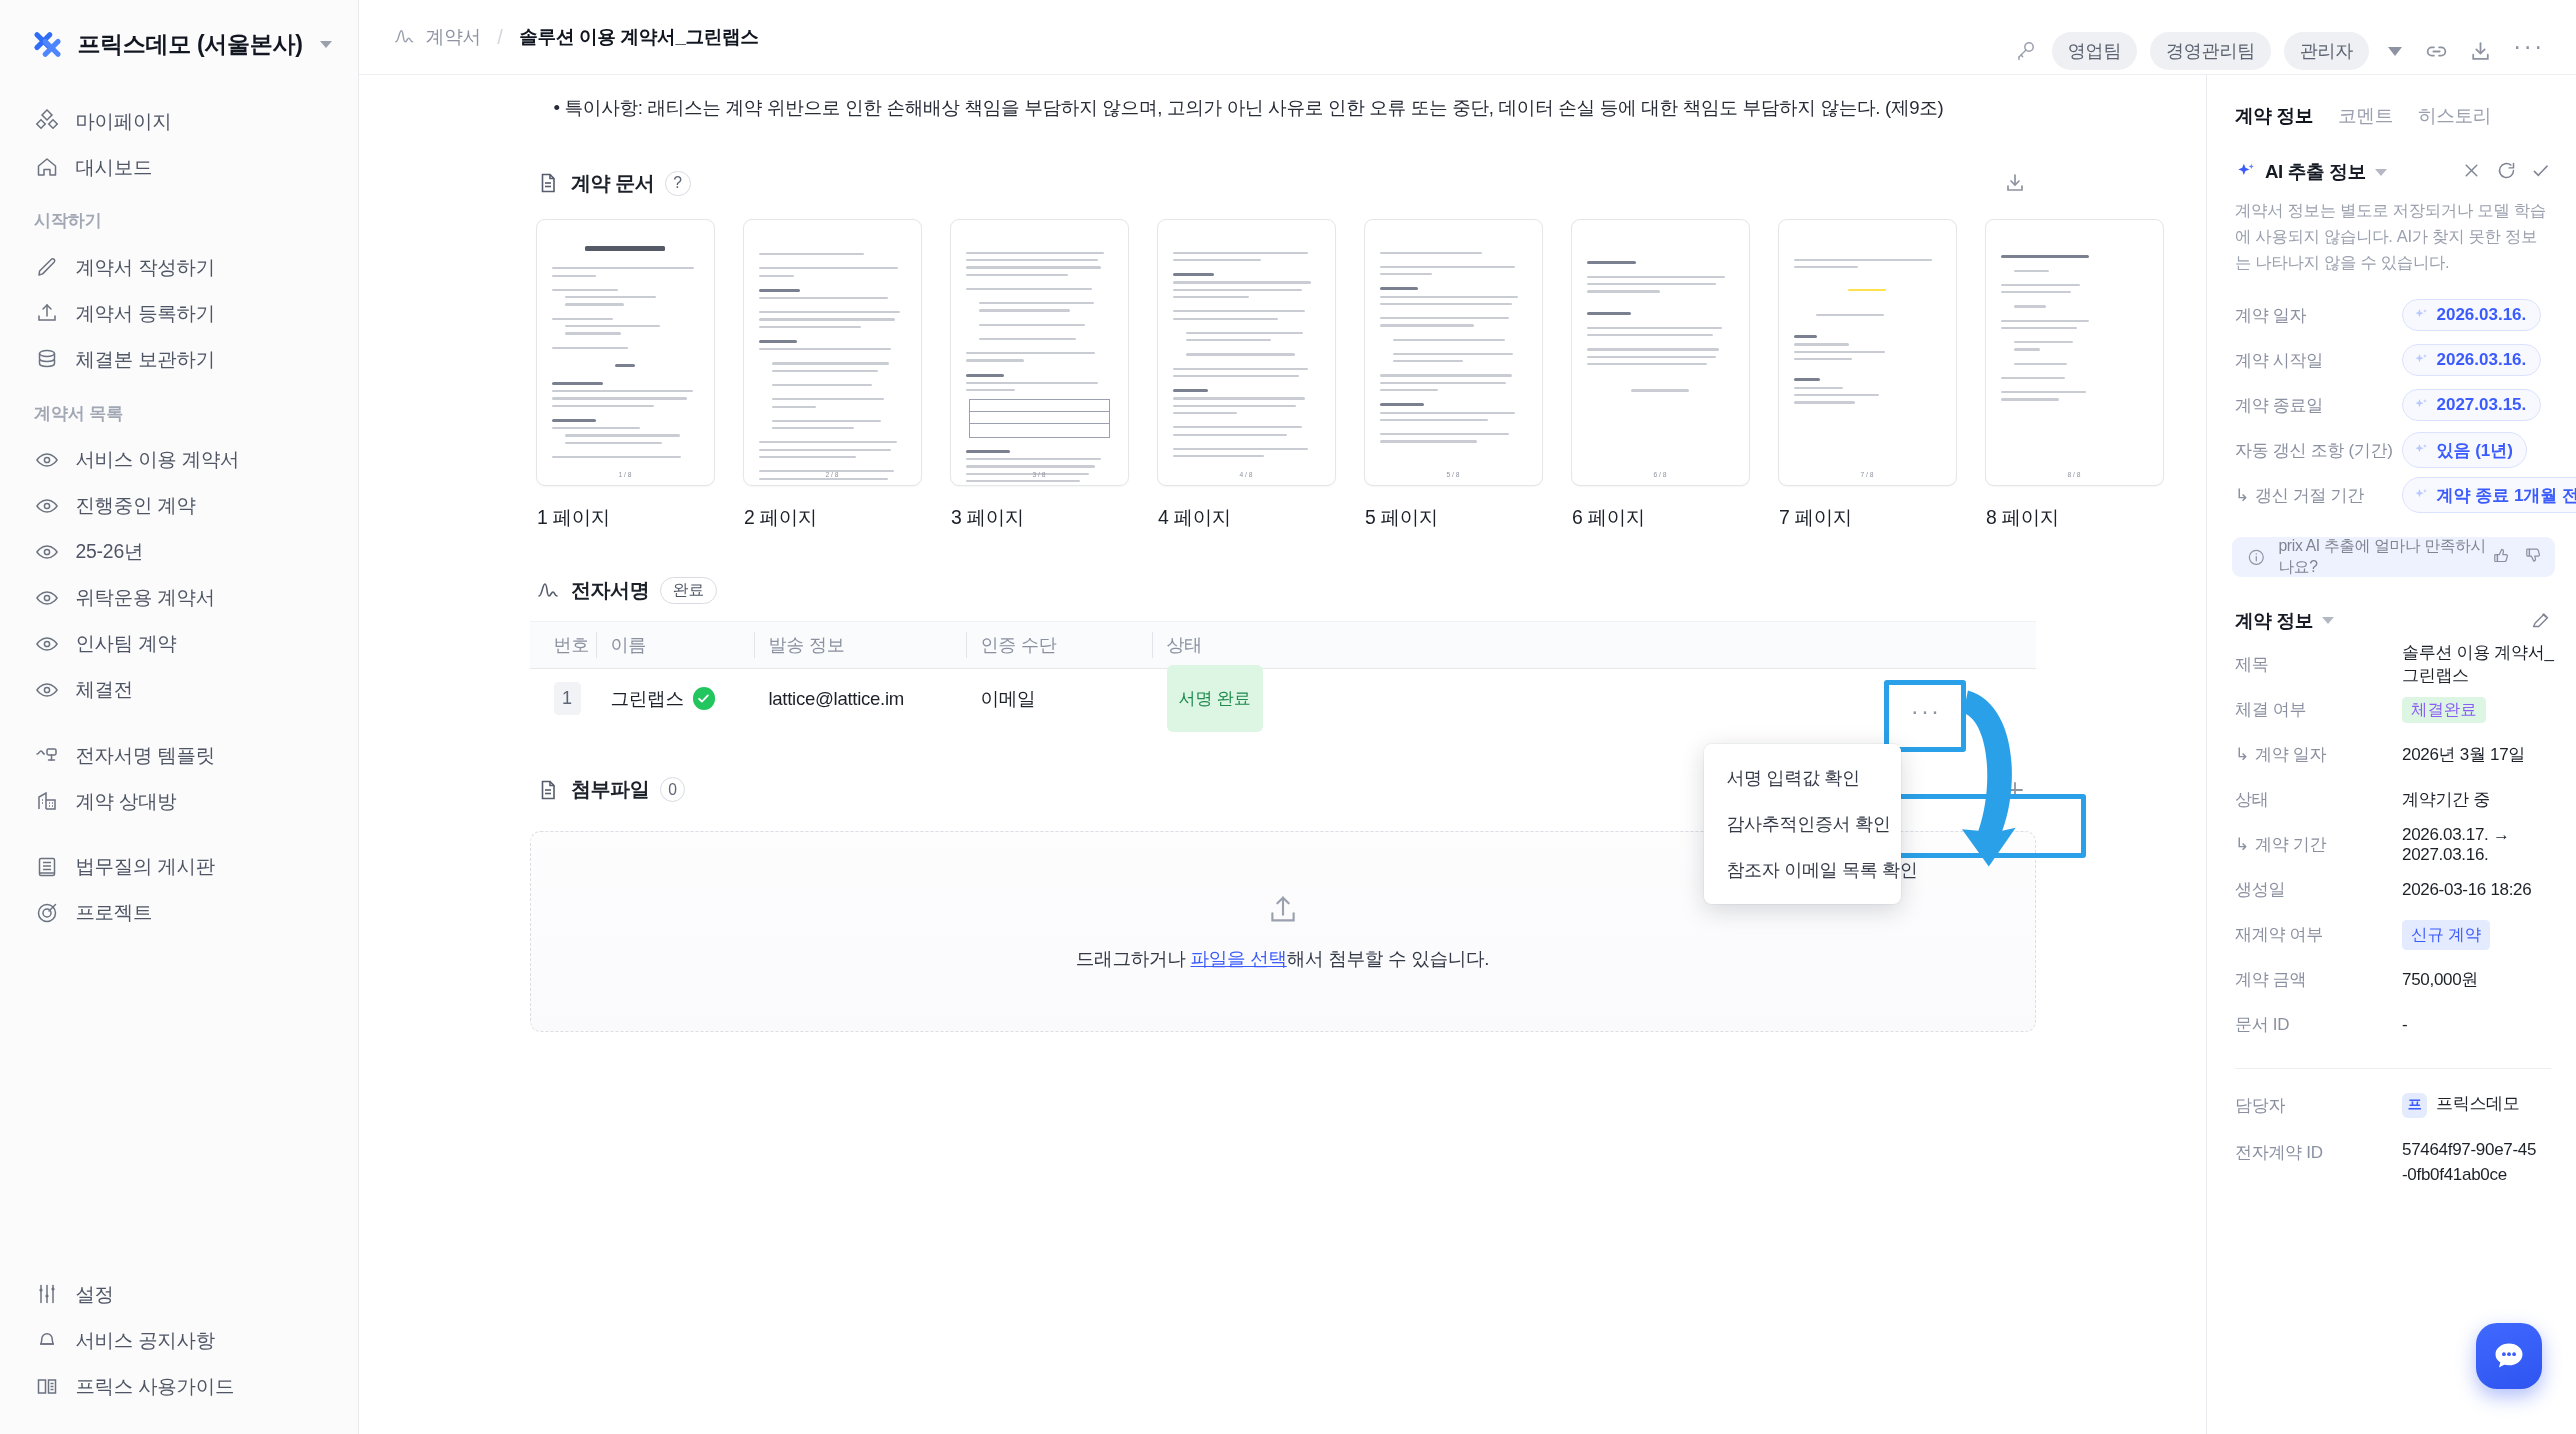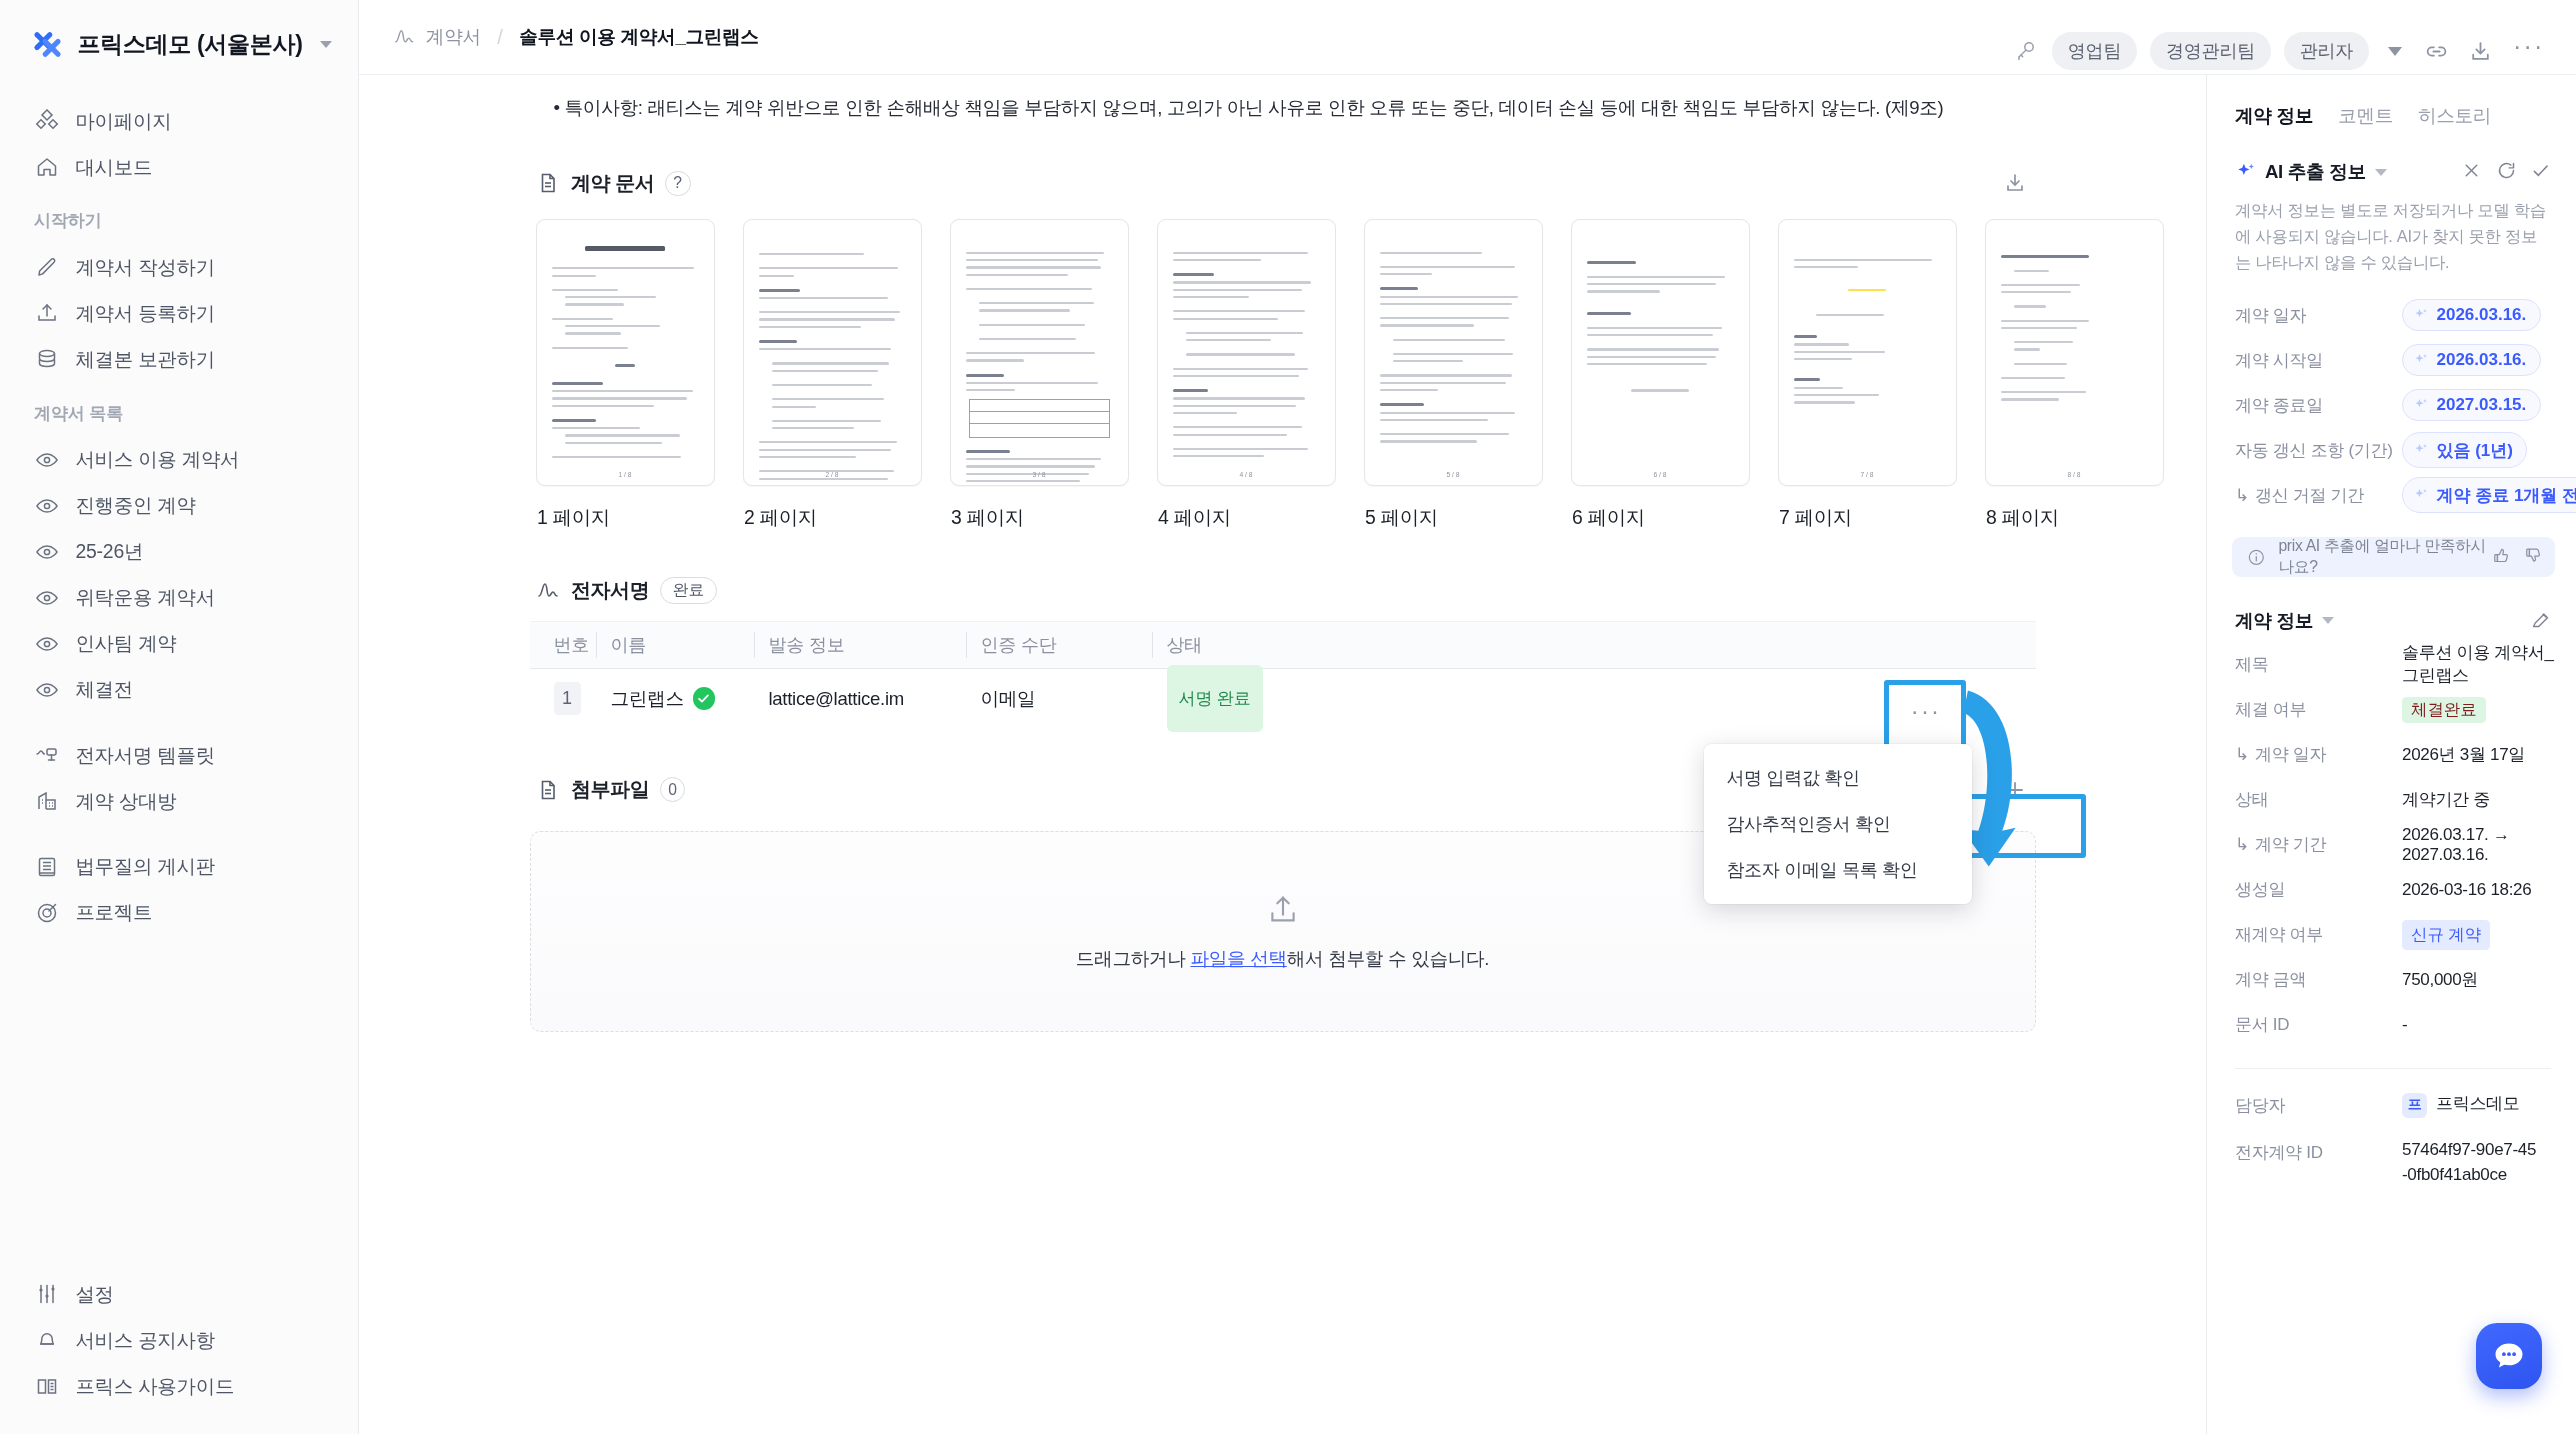--- a/index.html
+++ b/index.html
@@ -204,21 +204,21 @@
   }
   .ai-pill svg { width:16.4px;height:16.4px; }
   .rfeedback {
     margin:19.4px 21px 0 25px; background:#eef2fe; border-radius:9px;
     height:40px; display:flex; align-items:center; padding:0 12px;
   }
   .rfeedback .af-text { font-size:15.7px; }
   .rfeedback .af-info svg { width:18.6px;height:18.6px; }
   .rfeedback .af-actions svg { width:18.6px;height:18.6px; }
   .rdiv { height:0.7px; background:#edeef1; margin:21px 25px 0 28px; }
-  .pill-green-sm { background:#ddf6e4; color:#7f1d1d; border-radius:4.5px; padding:2px 9px; font-size:16.4px; font-weight:500; }
+  .pill-green-sm { background:#ddf6e4; color:#8b5cf6; border-radius:4.5px; padding:2px 9px; font-size:16.4px; font-weight:500; }
   .pill-blue-sm  { background:#e4ebff; color:#3b5bfd; border-radius:4.5px; padding:3.7px 9px; font-size:16.4px; font-weight:500; }
   .avatar-sq {
     width:25px;height:25px;border-radius:6px;background:#e4ebff;color:#3b5bfd;
     display:inline-flex;align-items:center;justify-content:center;font-size:14px;font-weight:700;margin-right:9px;
   }
   .kv.multi { align-items:flex-start; padding-top:10.4px; }
   .kv.multi .kv-k { padding-top:3px; }
   .kv-v.wrap { line-height:1.45; max-width:171px; word-break:break-all; }
 
   
@@ -229,21 +229,21 @@
     border-radius:21px; background:linear-gradient(160deg,#4069ff,#2f54f0);
     box-shadow:0 7.5px 19.4px rgba(50,84,240,.38);
     display:flex; align-items:center; justify-content:center; z-index:60; cursor:pointer;
   }
   .chat-fab svg { width:36px;height:36px; color:#fff; }
 
   
   .ctxmenu {
     position:absolute; background:#fff; border-radius:7.5px;
     box-shadow:0 6px 25px rgba(18,24,40,.17), 0 0 0 0.7px rgba(18,24,40,.05);
-    padding:10.4px 0; width:268px; z-index:55;
+    padding:10.4px 0; width:197px; z-index:55;
   }
   .ctxitem {
     font-size:18px; color:#333946; letter-spacing:-0.3px;
     padding:11.2px 22.4px; white-space:nowrap; cursor:pointer;
   }
   .kebab-btn {
     position:absolute; width:42px; height:42px; display:flex; align-items:center; justify-content:center;
     font-size:24px; color:#8d93a1; letter-spacing:2.2px; line-height:7.5px; cursor:pointer; z-index:56;
   }
 </style>

